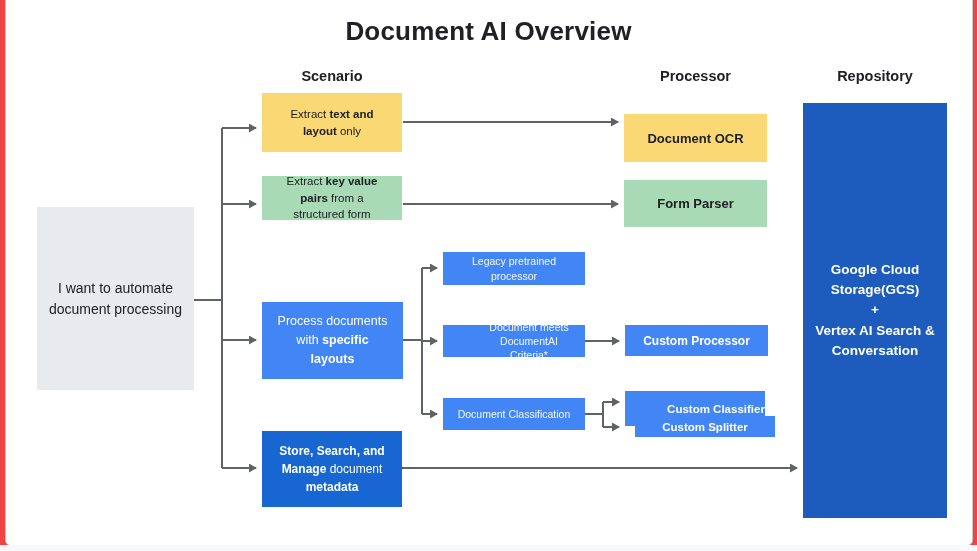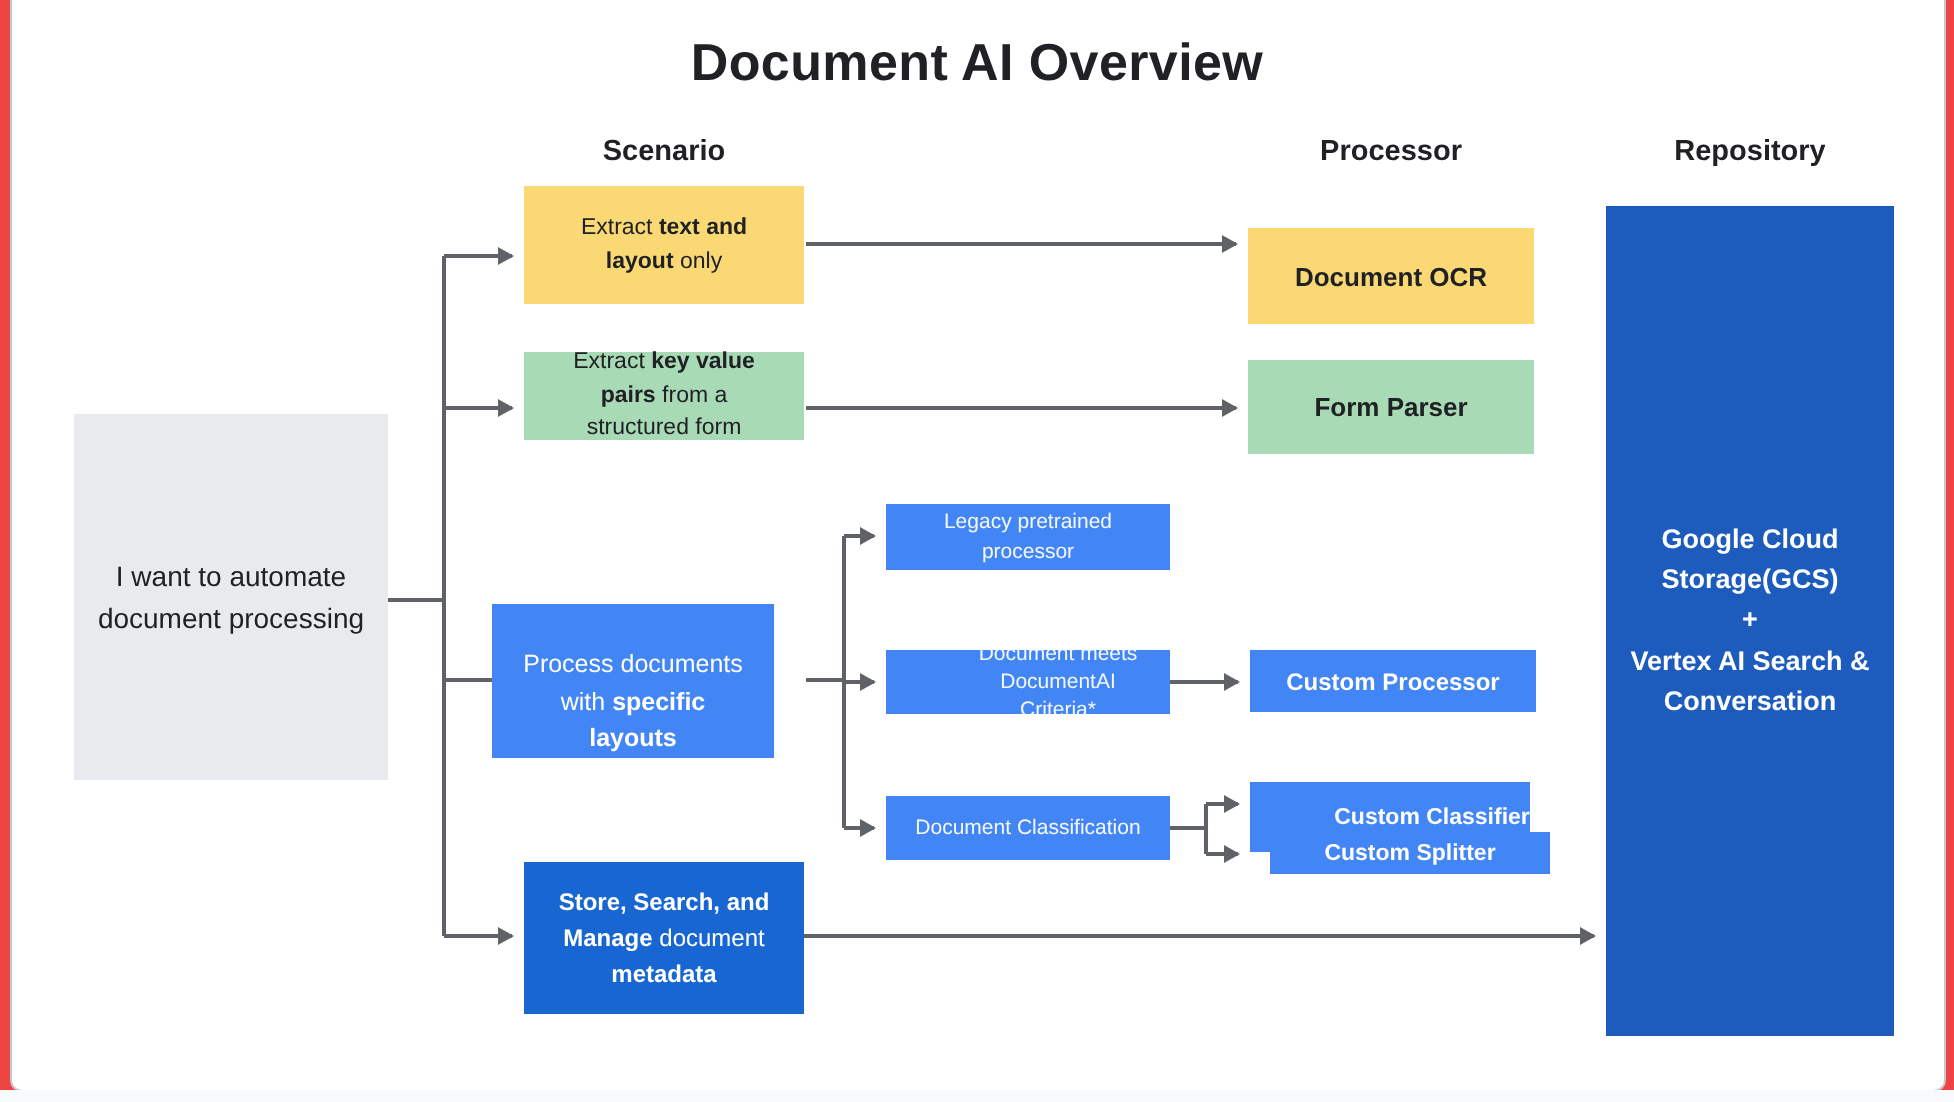--- a/index.html
+++ b/index.html
@@ -72,21 +72,21 @@
   </div>
 
   <div class="box yellow" style="left:262px;top:93px;width:140px;height:59px;">
     <span><span>Extract </span><b>text and layout</b><span> only</span></span>
   </div>
 
   <div class="box green" style="left:262px;top:176px;width:140px;height:44px;">
     <span><span>Extract </span><b>key value pairs</b><span> from a structured form</span></span>
   </div>
 
-  <div class="box blue" style="left:246px;top:302px;width:141px;height:77px;align-items:flex-end;">
+  <div class="box blue" style="left:262px;top:302px;width:141px;height:77px;">
     <span><span>Process documents with </span><b>specific layouts</b></span>
   </div>
 
   <div class="box blue-sub" style="left:443px;top:252px;width:142px;height:33px;">
     <span>Legacy pretrained processor</span>
   </div>
 
   <div class="box darkblue" style="left:262px;top:431px;width:140px;height:76px;">
     <span><b>Store, Search, and Manage</b><span> document </span><b>metadata</b></span>
   </div>

